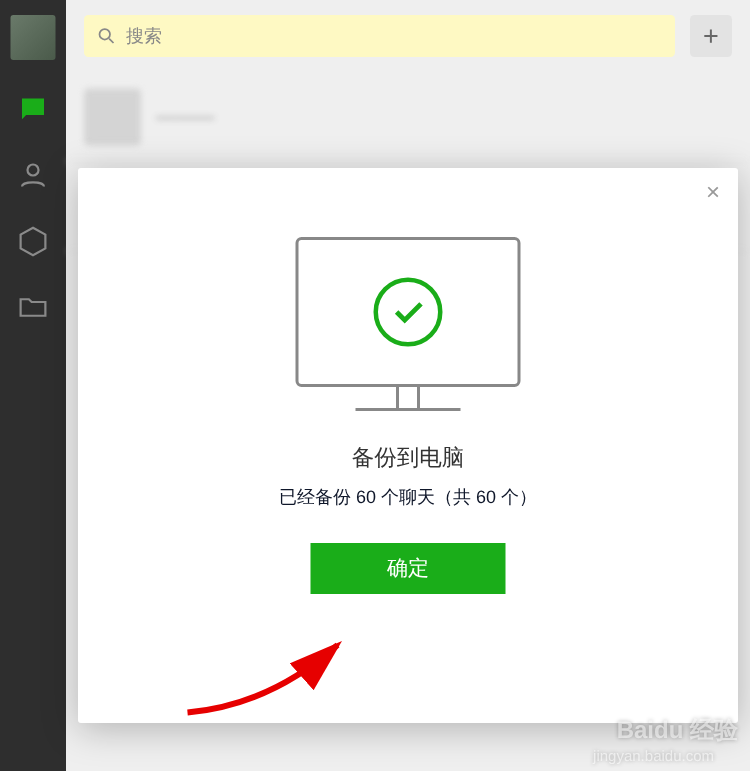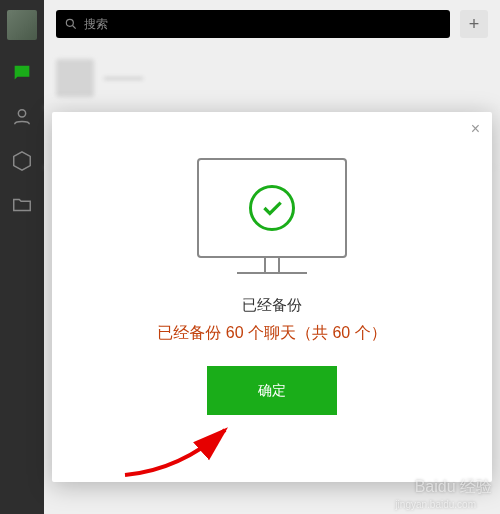--- a/index.html
+++ b/index.html
@@ -47,21 +47,21 @@
   }
   .search-row {
     display: flex;
     align-items: center;
     padding: 10px 12px;
     gap: 10px;
   }
   .search-box {
     flex: 1;
     height: 28px;
-    background: #000000;
+    background: #fef9c3;
     border-radius: 3px;
     display: flex;
     align-items: center;
     padding: 0 8px;
     color: #888;
     font-size: 12px;
   }
   .search-box svg { width: 14px; height: 14px; margin-right: 6px; stroke:#888; fill:none; stroke-width:2;}
   .add-btn {
     width: 28px; height: 28px;
@@ -143,26 +143,26 @@
     background: #888;
     margin: 0 auto;
   }
   .status-title {
     margin-top: 22px;
     font-size: 15px;
     color: #333;
   }
   .status-sub {
     margin-top: 8px;
-    font-size: 16px;
-    color: #c2410c;
+    font-size: 12px;
+    color: #0f172a;
   }
   .confirm-btn {
     margin-top: 22px;
-    width: 130px; height: 49px;
+    width: 130px; height: 34px;
     background: #1aad19;
     color: #fff;
     border: none;
     font-size: 14px;
     cursor: pointer;
   }
   
   .arrow {
     position: absolute;
     left: 120px; top: 420px;
@@ -177,21 +177,21 @@
     right: 24px; bottom: 4px;
     color: rgba(255,255,255,0.6);
     font-size: 10px;
     text-shadow: 0 0 3px rgba(0,0,0,0.3);
   }
   .watermark-logo{
     position:absolute;
     right:8px; bottom:16px;
     color: rgba(255,255,255,0.55);
     font-size:16px;
-    font-weight:normal;
+    font-weight:bold;
     text-shadow: 0 0 3px rgba(0,0,0,0.3);
   }
 </style>
 </head>
 <body>
 
 <div class="app">
   <div class="sidebar">
     <div class="avatar"></div>
     <div class="side-icon active">
@@ -248,21 +248,21 @@
       <div class="monitor-screen">
         <div class="check-circle">
           <svg viewBox="0 0 24 24">
               <path d="M5 12l5 5L20 7"></path>
             </svg>
         </div>
       </div>
       <div class="monitor-neck"></div>
       <div class="monitor-base"></div>
     </div>
-    <div class="status-title">已经备份</div>
+    <div class="status-title">备份到电脑</div>
     <div class="status-sub">已经备份 60 个聊天（共 60 个）</div>
     <button class="confirm-btn">确定</button>
   </div>
 </div>
 
 <div class="arrow">
   <svg viewBox="0 0 120 60">
     <defs>
       <marker id="ah" markerWidth="10" markerHeight="10" refX="8" refY="3" orient="auto">
         <path d="M0,0 L0,6 L9,3 z" fill="#e60000"></path>

